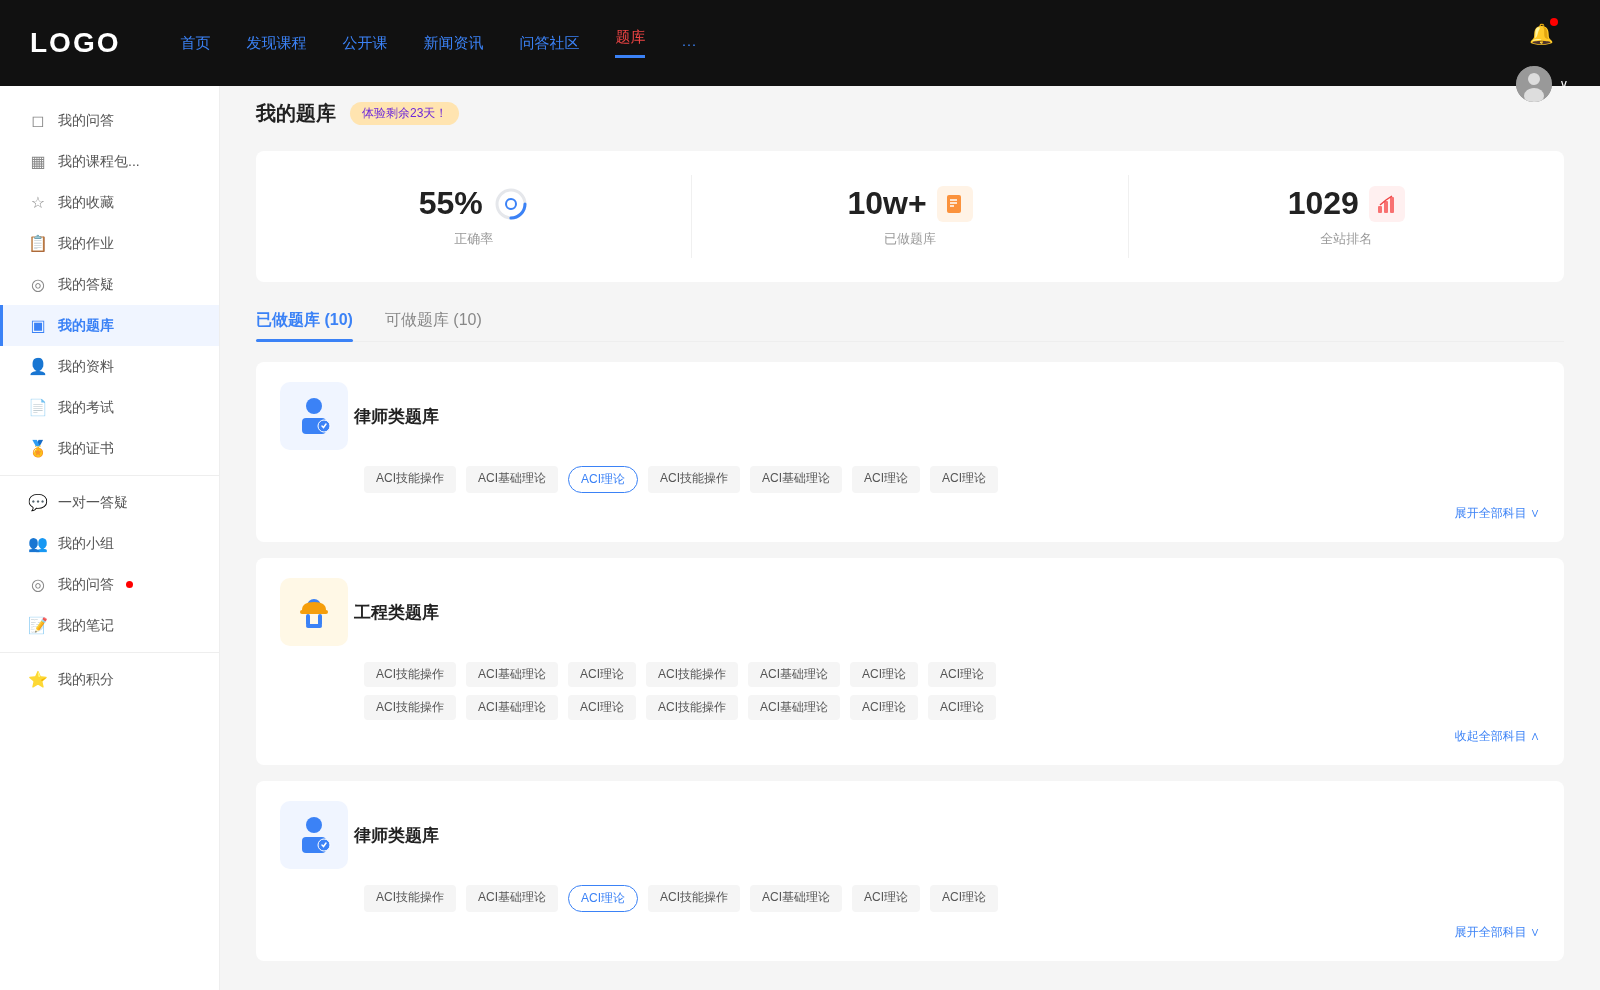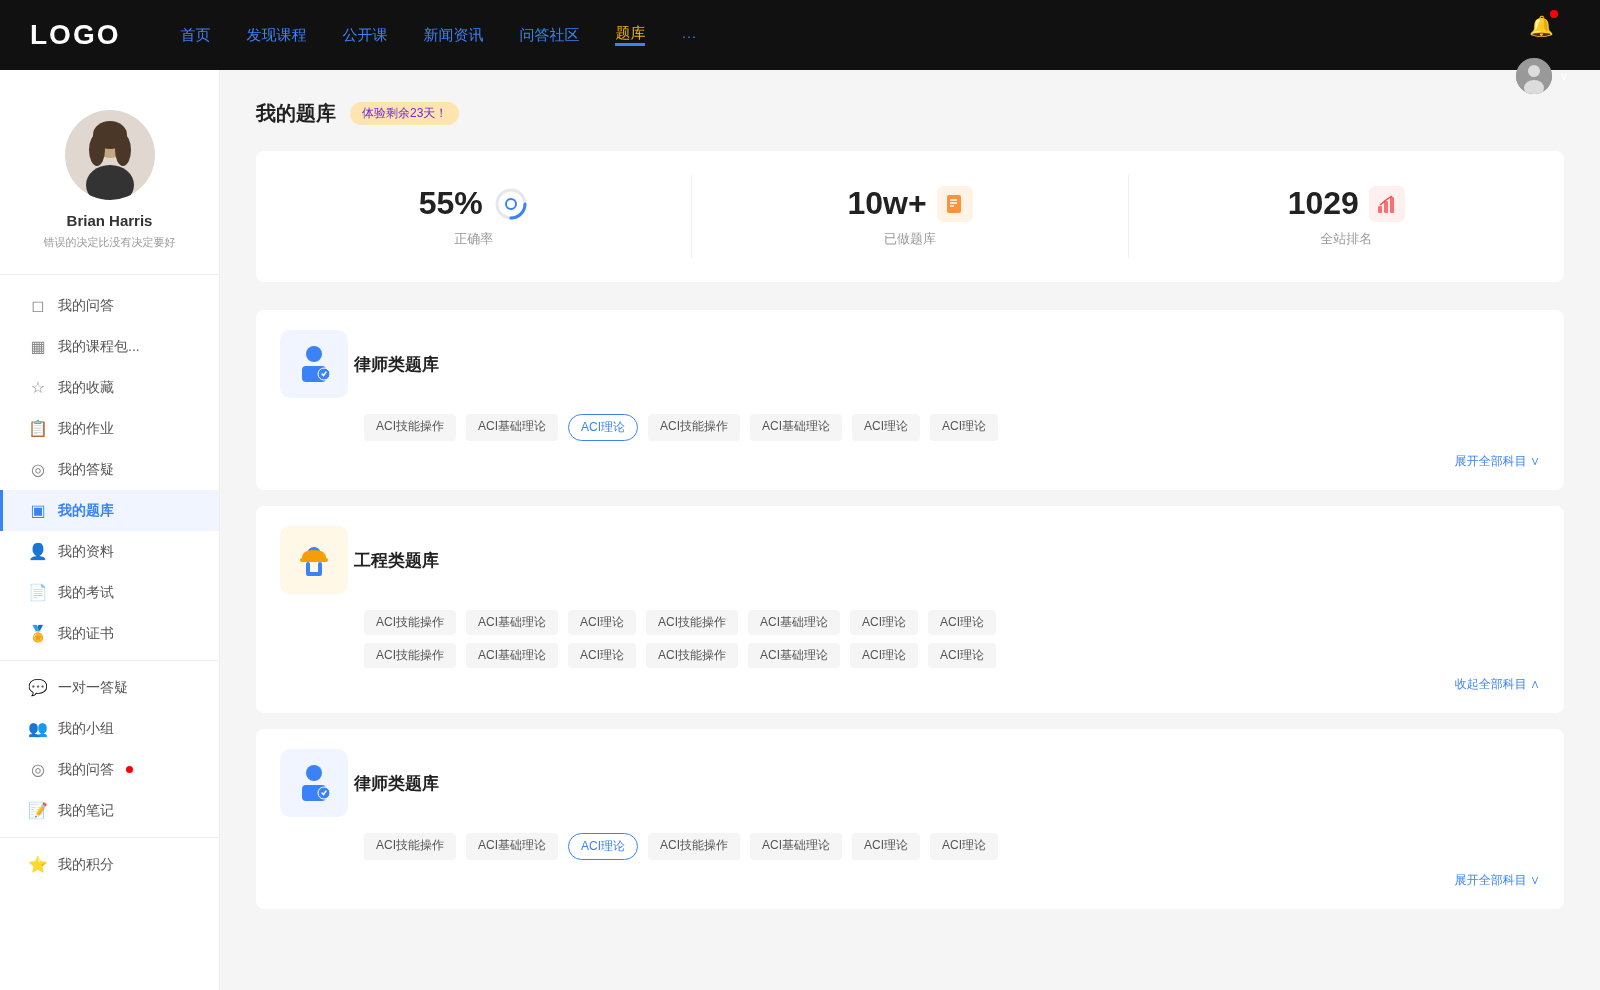--- a/index.html
+++ b/index.html
@@ -1,21 +1,21 @@
 <!DOCTYPE html>
 <html><head>
   <meta charset="utf-8">
   <style>
     * { box-sizing: border-box; margin: 0; padding: 0; }
     body { font-family: 'PingFang SC', 'Microsoft YaHei', sans-serif; background: #f5f5f5; }
 
     
     .navbar {
       background: #111;
-      height: 70px;
+      height: 86px;
       display: flex;
       align-items: center;
       padding: 0 30px;
       position: fixed;
       top: 0; left: 0; right: 0;
       z-index: 100;
     }
     .navbar-logo {
       color: white;
       font-size: 28px;
@@ -29,23 +29,23 @@
       gap: 36px;
       flex: 1;
     }
     .navbar-nav a {
       color: #3b82f6;
       text-decoration: none;
       font-size: 15px;
       cursor: pointer;
     }
     .navbar-nav a.active {
-      color: #eab308;
+      color: #ef4444;
       border-bottom: 3px solid #3b82f6;
-      padding-bottom: 0;
+      padding-bottom: 8px;
     }
     .navbar-right {
       display: flex;
       align-items: center;
       gap: 20px;
       flex-direction: column;
     }
     .app-download {
       color: white;
       font-size: 14px;
@@ -396,36 +396,20 @@
         </svg>
       </div>
       <span class="chevron">∨</span>
     </div>
   </div>
 </nav>
 
 <div class="page-wrap">
 
   <aside class="sidebar">
-    <div class="profile-section">
-      <div class="profile-avatar">
-        
-        <svg viewBox="0 0 90 90" width="90" height="90">
-          <circle cx="45" cy="45" r="45" fill="#e0d8d0"></circle>
-          <circle cx="45" cy="32" r="16" fill="#c4a882"></circle>
-          <ellipse cx="45" cy="75" rx="24" ry="20" fill="#333"></ellipse>
-
-          <ellipse cx="45" cy="25" rx="17" ry="14" fill="#4a3728"></ellipse>
-          <ellipse cx="32" cy="40" rx="8" ry="16" fill="#4a3728"></ellipse>
-          <ellipse cx="58" cy="40" rx="8" ry="16" fill="#4a3728"></ellipse>
-        </svg>
-      </div>
-      <div class="profile-name">Brian Harris</div>
-      <div class="profile-motto">错误的决定比没有决定要好</div>
-    </div>
     <div class="sidebar-menu">
 
       <div class="sidebar-item">
         <span class="sidebar-icon">◻</span>
         <span class="sidebar-label">我的问答</span>
       </div>
       <div class="sidebar-item">
         <span class="sidebar-icon">▦</span>
         <span class="sidebar-label">我的课程包...</span>
       </div>
@@ -531,20 +515,24 @@
               <rect x="9" y="9" width="4" height="12" fill="#f87171" rx="1"></rect>
               <rect x="15" y="5" width="4" height="16" fill="#f87171" rx="1"></rect>
               <polyline points="5,13 11,8 17,4" fill="none" stroke="#ef4444" stroke-width="1.5" marker-end="url(#ar)"></polyline>
             </svg>
           </div>
         </div>
         <span class="stat-label">全站排名</span>
       </div>
     </div>
 
+    <div class="tabs-row">
+      <div class="tab-item active">已做题库 (10)</div>
+      <div class="tab-item">可做题库 (10)</div>
+    </div>
 
     <div class="bank-card">
       <div class="bank-header">
         <div class="bank-icon-wrap">
 
           <svg class="person-svg" viewBox="0 0 44 44" fill="none">
             <circle cx="22" cy="12" r="8" fill="#3b82f6"></circle>
             <rect x="10" y="24" width="24" height="16" rx="4" fill="#3b82f6"></rect>
             <circle cx="32" cy="32" r="6" fill="#3b82f6" stroke="white" stroke-width="1"></circle>
             <path d="M30 32 L31.5 33.5 L34 30" stroke="white" stroke-width="1.5" fill="none" stroke-linecap="round"></path>

